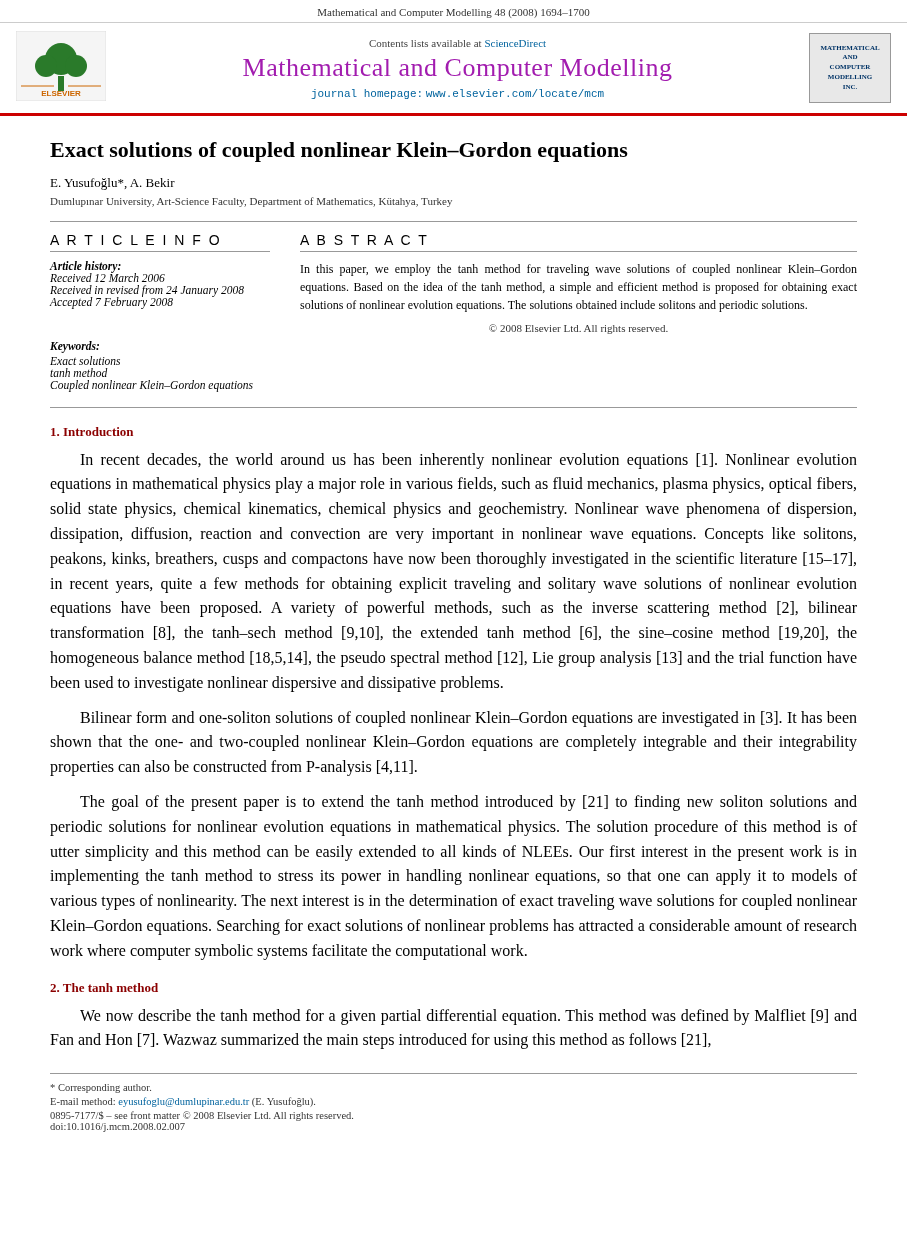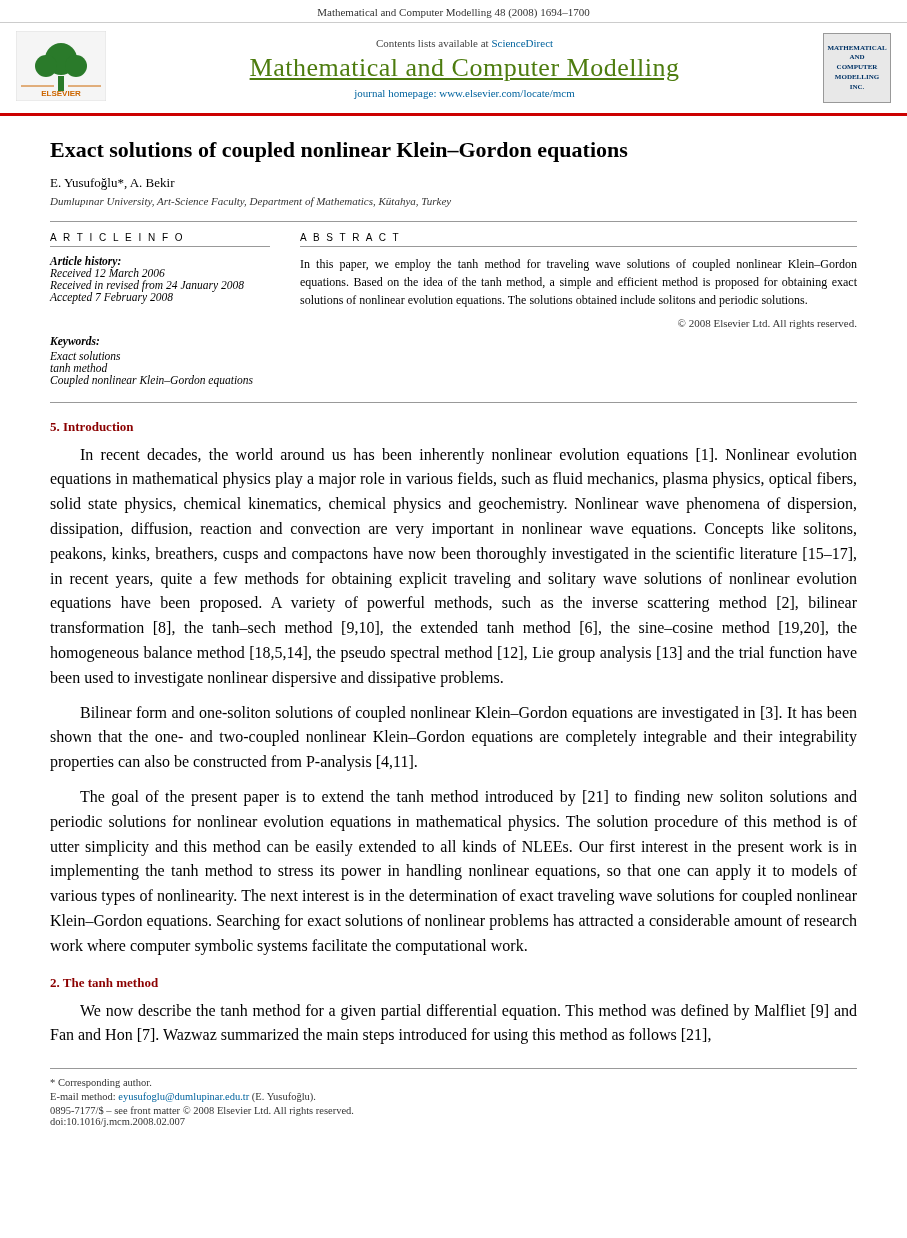--- a/index.html
+++ b/index.html
@@ -47,38 +47,38 @@
 
     .contents-line {
       font-size: 11px;
       color: #444;
       margin-bottom: 4px;
     }
 
     .journal-name {
       font-size: 26px;
       font-weight: normal;
-      color: #4d7c0f;
+      color: #a21caf;
       font-family: 'Times New Roman', Times, serif;
       letter-spacing: 0.5px;
-      text-decoration: underline;
     }
 
     .journal-homepage {
       font-size: 11px;
       color: #444;
       margin-top: 4px;
     }
 
     .journal-homepage span {
       color: #00639e;
+      font-family: Liberation Mono, monospace;
     }
 
     .journal-cover {
-      width: 68px;
+      width: 82px;
       flex-shrink: 0;
       border: 1px solid #999;
       background: #e8e8e8;
       font-size: 8px;
       text-align: center;
       padding: 3px;
       height: 70px;
       display: flex;
       flex-direction: column;
       align-items: center;
@@ -101,21 +101,20 @@
       line-height: 1.3;
     }
 
     .authors {
       font-size: 13px;
       margin-bottom: 4px;
     }
 
     .affiliation {
       font-size: 11px;
-      font-style: italic;
       color: #333;
       margin-bottom: 14px;
     }
 
     .divider {
       border: none;
       border-top: 1px solid #999;
       margin: 10px 0;
     }
 
@@ -125,21 +124,21 @@
       gap: 30px;
       margin-bottom: 16px;
     }
 
     .article-info {
       width: 220px;
       flex-shrink: 0;
     }
 
     .info-heading {
-      font-size: 10px;
+      font-size: 14px;
       letter-spacing: 2px;
       text-transform: uppercase;
       font-family: Arial, sans-serif;
       margin-bottom: 8px;
       border-bottom: 1px solid #999;
       padding-bottom: 3px;
     }
 
     .article-history {
       font-style: italic;
@@ -161,21 +160,21 @@
       flex: 1;
     }
 
     .abstract-text {
       font-size: 12px;
       line-height: 1.5;
       text-align: justify;
     }
 
     .copyright {
-      text-align: right;
+      text-align: center;
       font-size: 11px;
       color: #333;
       margin-top: 8px;
     }
 
     
     .section-heading {
       font-size: 13px;
       font-weight: bold;
       color: #8b0000;
@@ -300,21 +299,21 @@
 
     <div class="abstract-section">
       <div class="info-heading">A B S T R A C T</div>
       <p class="abstract-text">In this paper, we employ the tanh method for traveling wave solutions of coupled nonlinear Klein–Gordon equations. Based on the idea of the tanh method, a simple and efficient method is proposed for obtaining exact solutions of nonlinear evolution equations. The solutions obtained include solitons and periodic solutions.</p>
       <div class="copyright">© 2008 Elsevier Ltd. All rights reserved.</div>
     </div>
   </div>
 
   <hr class="divider">
 
-  <div class="section-heading">5.  Introduction</div>
+  <div class="section-heading">1.  Introduction</div>
 
   <p class="body-text">In recent decades, the world around us has been inherently nonlinear evolution equations [1]. Nonlinear evolution equations in mathematical physics play a major role in various fields, such as fluid mechanics, plasma physics, optical fibers, solid state physics, chemical kinematics, chemical physics and geochemistry. Nonlinear wave phenomena of dispersion, dissipation, diffusion, reaction and convection are very important in nonlinear wave equations. Concepts like solitons, peakons, kinks, breathers, cusps and compactons have now been thoroughly investigated in the scientific literature [15–17], in recent years, quite a few methods for obtaining explicit traveling and solitary wave solutions of nonlinear evolution equations have been proposed. A variety of powerful methods, such as the inverse scattering method [2], bilinear transformation [8], the tanh–sech method [9,10], the extended tanh method [6], the sine–cosine method [19,20], the homogeneous balance method [18,5,14], the pseudo spectral method [12], Lie group analysis [13] and the trial function have been used to investigate nonlinear dispersive and dissipative problems.</p>
 
   <p class="body-text">Bilinear form and one-soliton solutions of coupled nonlinear Klein–Gordon equations are investigated in [3]. It has been shown that the one- and two-coupled nonlinear Klein–Gordon equations are completely integrable and their integrability properties can also be constructed from P-analysis [4,11].</p>
 
   <p class="body-text">The goal of the present paper is to extend the tanh method introduced by [21] to finding new soliton solutions and periodic solutions for nonlinear evolution equations in mathematical physics. The solution procedure of this method is of utter simplicity and this method can be easily extended to all kinds of NLEEs. Our first interest in the present work is in implementing the tanh method to stress its power in handling nonlinear equations, so that one can apply it to models of various types of nonlinearity. The next interest is in the determination of exact traveling wave solutions for coupled nonlinear Klein–Gordon equations. Searching for exact solutions of nonlinear problems has attracted a considerable amount of research work where computer symbolic systems facilitate the computational work.</p>
 
   <div class="section-heading">2.  The tanh method</div>
 
   <p class="body-text">We now describe the tanh method for a given partial differential equation. This method was defined by Malfliet [9] and Fan and Hon [7]. Wazwaz summarized the main steps introduced for using this method as follows [21],</p>

